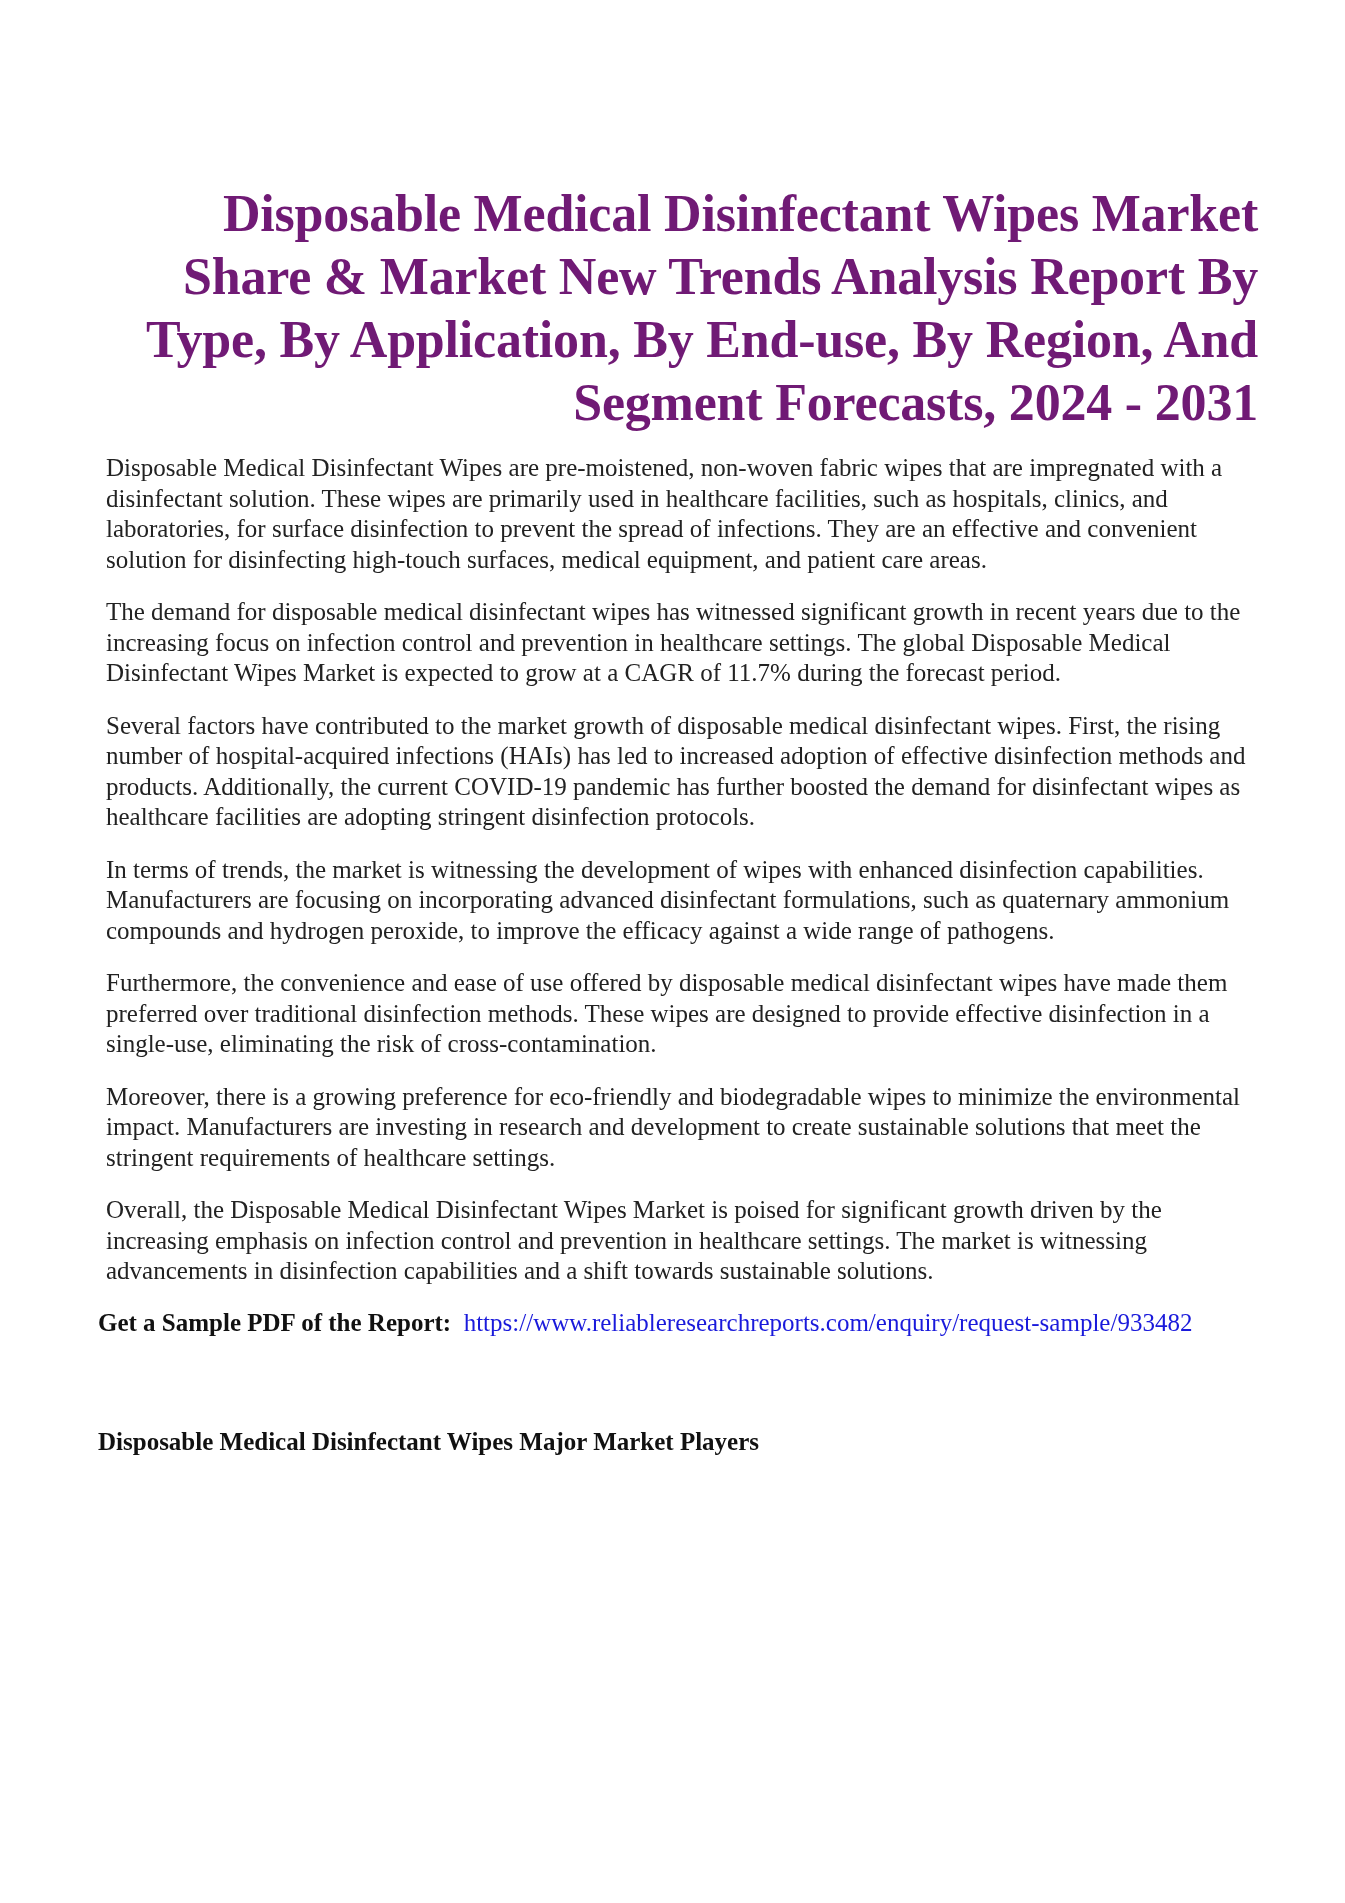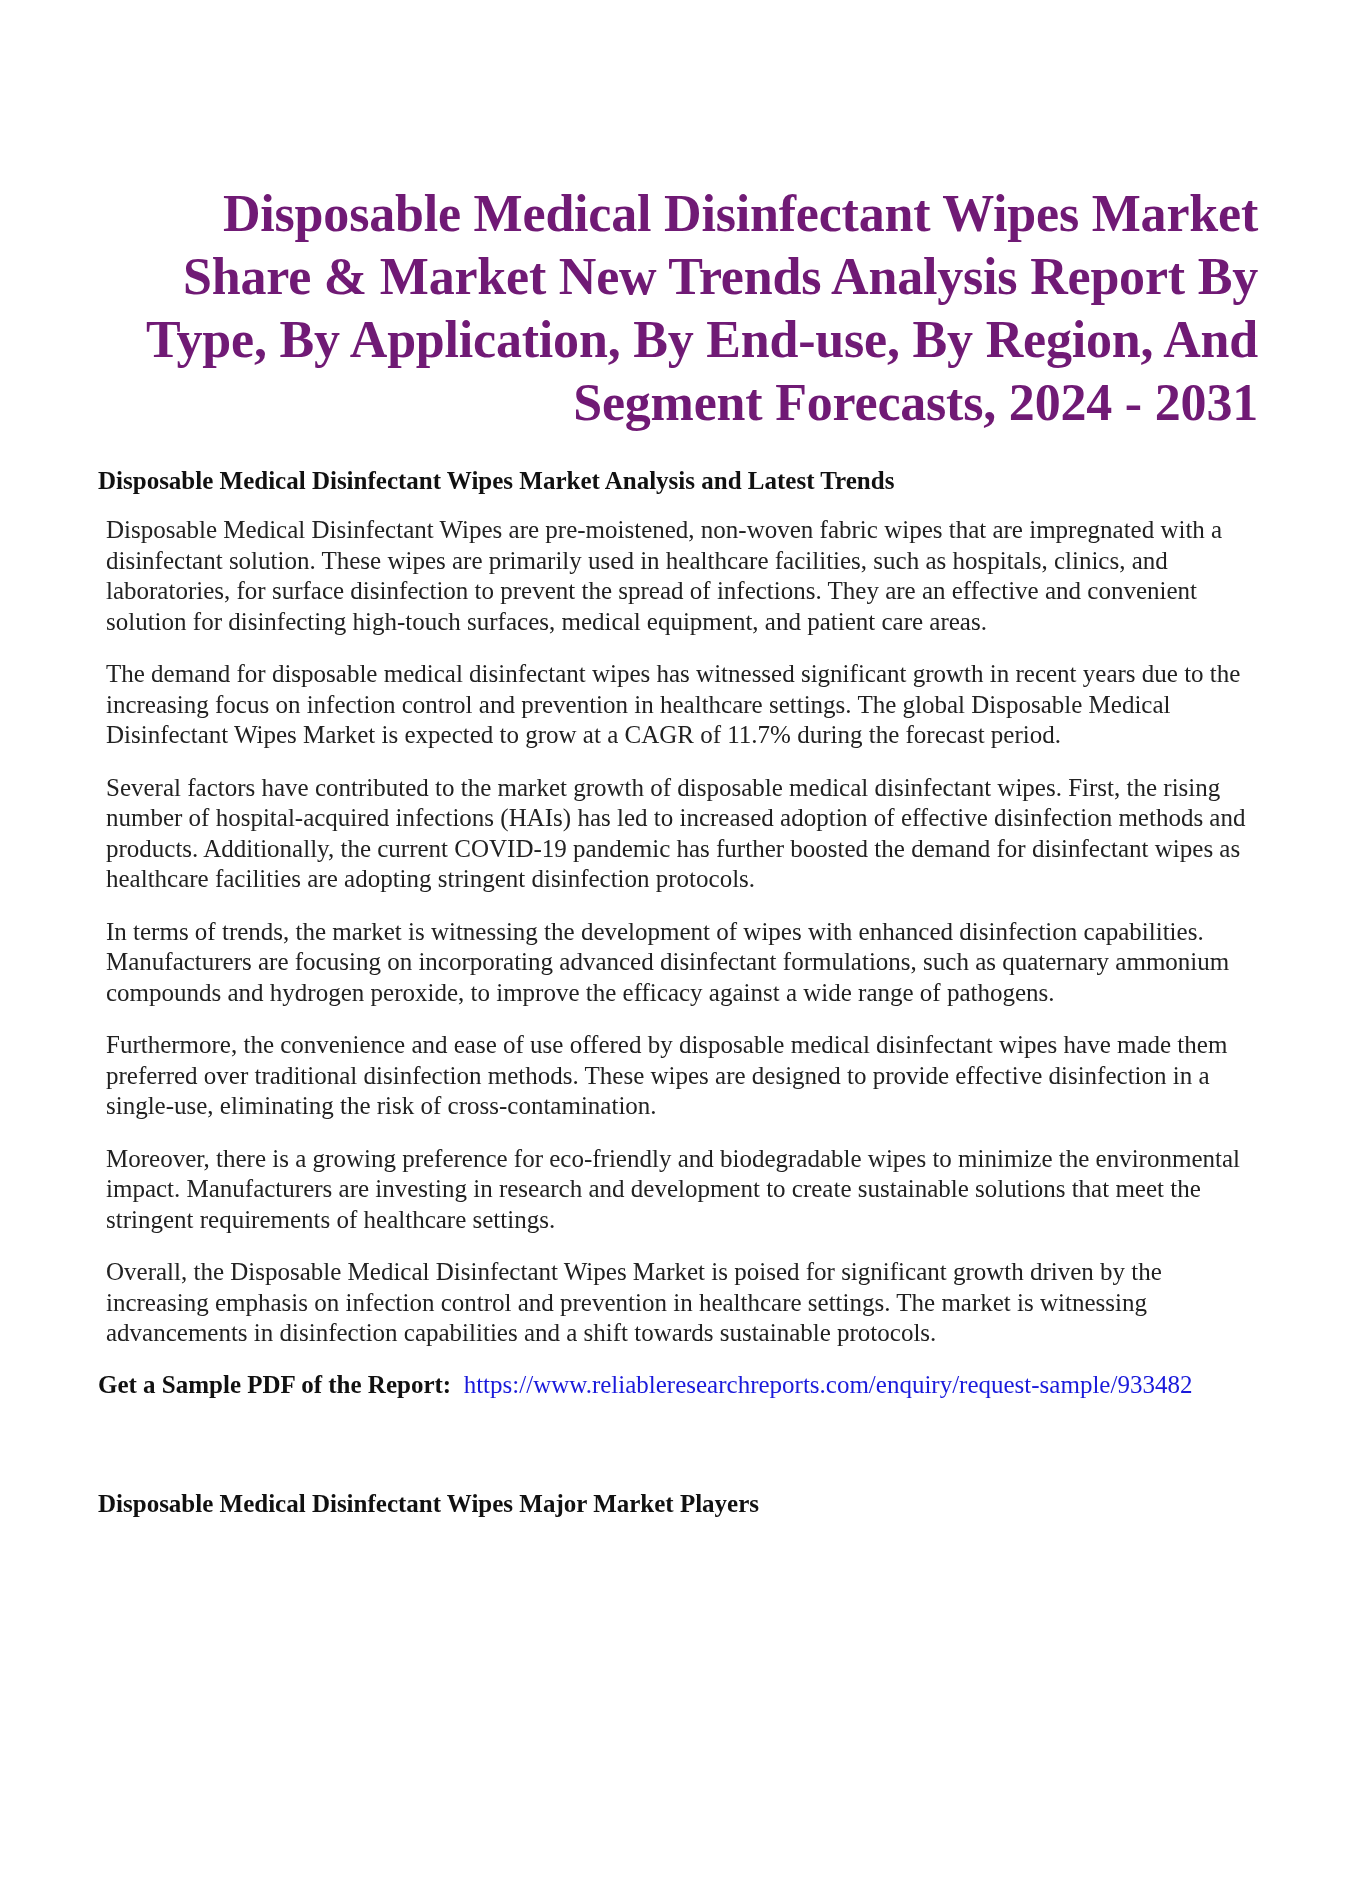--- a/index.html
+++ b/index.html
@@ -64,29 +64,28 @@
     .players-heading {
       margin-top: 89px;
     }
   </style>
 </head>
 <body>
 
 <div class="page">
   <h1 class="doc-title">Disposable Medical Disinfectant Wipes Market Share &amp; Market New Trends Analysis Report By Type, By Application, By End-use, By Region, And Segment Forecasts, 2024 - 2031</h1>
 
-  <h2 class="section-heading">Disposable Medical Disinfectant Wipes Market Analysis and Latest Trends</h2>
 
   <p class="para first">Disposable Medical Disinfectant Wipes are pre-moistened, non-woven fabric wipes that are impregnated with a disinfectant solution. These wipes are primarily used in healthcare facilities, such as hospitals, clinics, and laboratories, for surface disinfection to prevent the spread of infections. They are an effective and convenient solution for disinfecting high-touch surfaces, medical equipment, and patient care areas.</p>
   <p class="para">The demand for disposable medical disinfectant wipes has witnessed significant growth in recent years due to the increasing focus on infection control and prevention in healthcare settings. The global Disposable Medical Disinfectant Wipes Market is expected to grow at a CAGR of 11.7% during the forecast period.</p>
   <p class="para">Several factors have contributed to the market growth of disposable medical disinfectant wipes. First, the rising number of hospital-acquired infections (HAIs) has led to increased adoption of effective disinfection methods and products. Additionally, the current COVID-19 pandemic has further boosted the demand for disinfectant wipes as healthcare facilities are adopting stringent disinfection protocols.</p>
   <p class="para">In terms of trends, the market is witnessing the development of wipes with enhanced disinfection capabilities. Manufacturers are focusing on incorporating advanced disinfectant formulations, such as quaternary ammonium compounds and hydrogen peroxide, to improve the efficacy against a wide range of pathogens.</p>
   <p class="para">Furthermore, the convenience and ease of use offered by disposable medical disinfectant wipes have made them preferred over traditional disinfection methods. These wipes are designed to provide effective disinfection in a single-use, eliminating the risk of cross-contamination.</p>
   <p class="para">Moreover, there is a growing preference for eco-friendly and biodegradable wipes to minimize the environmental impact. Manufacturers are investing in research and development to create sustainable solutions that meet the stringent requirements of healthcare settings.</p>
-  <p class="para">Overall, the Disposable Medical Disinfectant Wipes Market is poised for significant growth driven by the increasing emphasis on infection control and prevention in healthcare settings. The market is witnessing advancements in disinfection capabilities and a shift towards sustainable protocols.</p>
+  <p class="para">Overall, the Disposable Medical Disinfectant Wipes Market is poised for significant growth driven by the increasing emphasis on infection control and prevention in healthcare settings. The market is witnessing advancements in disinfection capabilities and a shift towards sustainable solutions.</p>
 
   <div class="sample">
     <span class="sample-label">Get a Sample PDF of the Report:</span>&nbsp;
     <a class="sample-link">https://www.reliableresearchreports.com/enquiry/request-sample/933482</a>
   </div>
 
   <h2 class="section-heading players-heading">Disposable Medical Disinfectant Wipes Major Market Players</h2>
 </div>
 
 </body></html>

